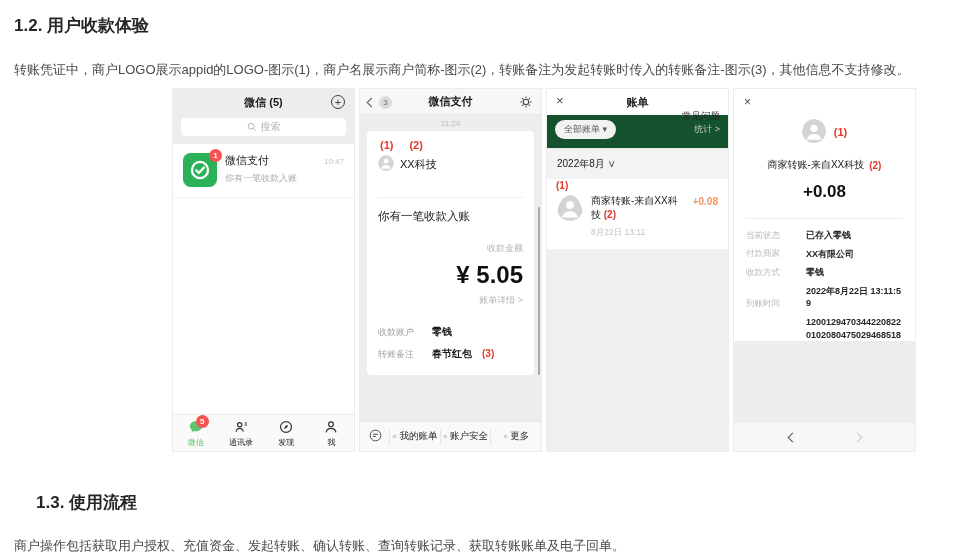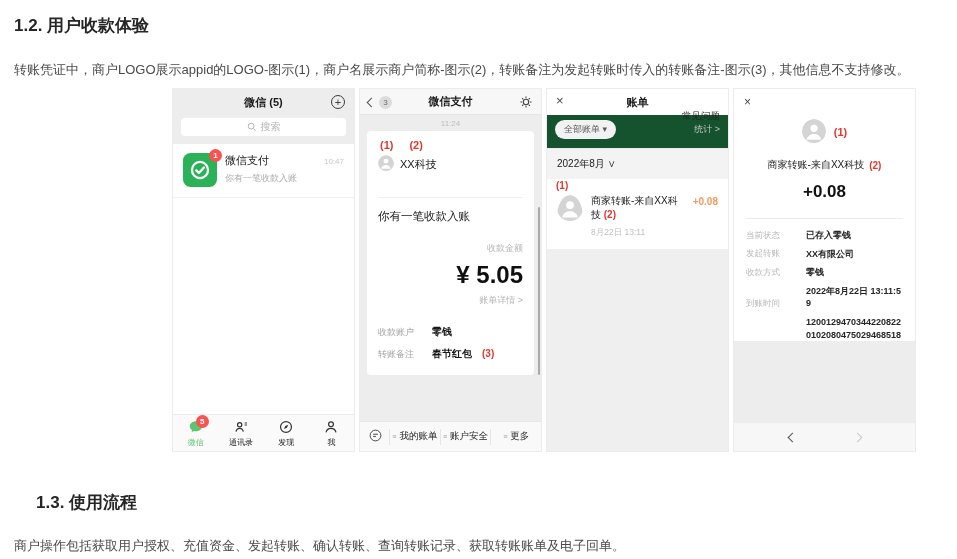--- a/index.html
+++ b/index.html
@@ -321,21 +321,21 @@
         <span class="red" style="font-size:10px">(2)</span>
       </div>
       <div class="p4-amount">+0.08</div>
       <div class="p4-divider"></div>
       <div class="p4-details">
         <div class="p4-row">
           <span class="p4-label">当前状态</span>
           <span class="p4-value">已存入零钱</span>
         </div>
         <div class="p4-row">
-          <span class="p4-label">发起转账</span>
+          <span class="p4-label">付款商家</span>
           <span class="p4-value">XX有限公司</span>
         </div>
         <div class="p4-row">
           <span class="p4-label">收款方式</span>
           <span class="p4-value">零钱</span>
         </div>
         <div class="p4-row">
           <span class="p4-label">到账时间</span>
           <span class="p4-value">2022年8月22日 13:11:59</span>
         </div>

